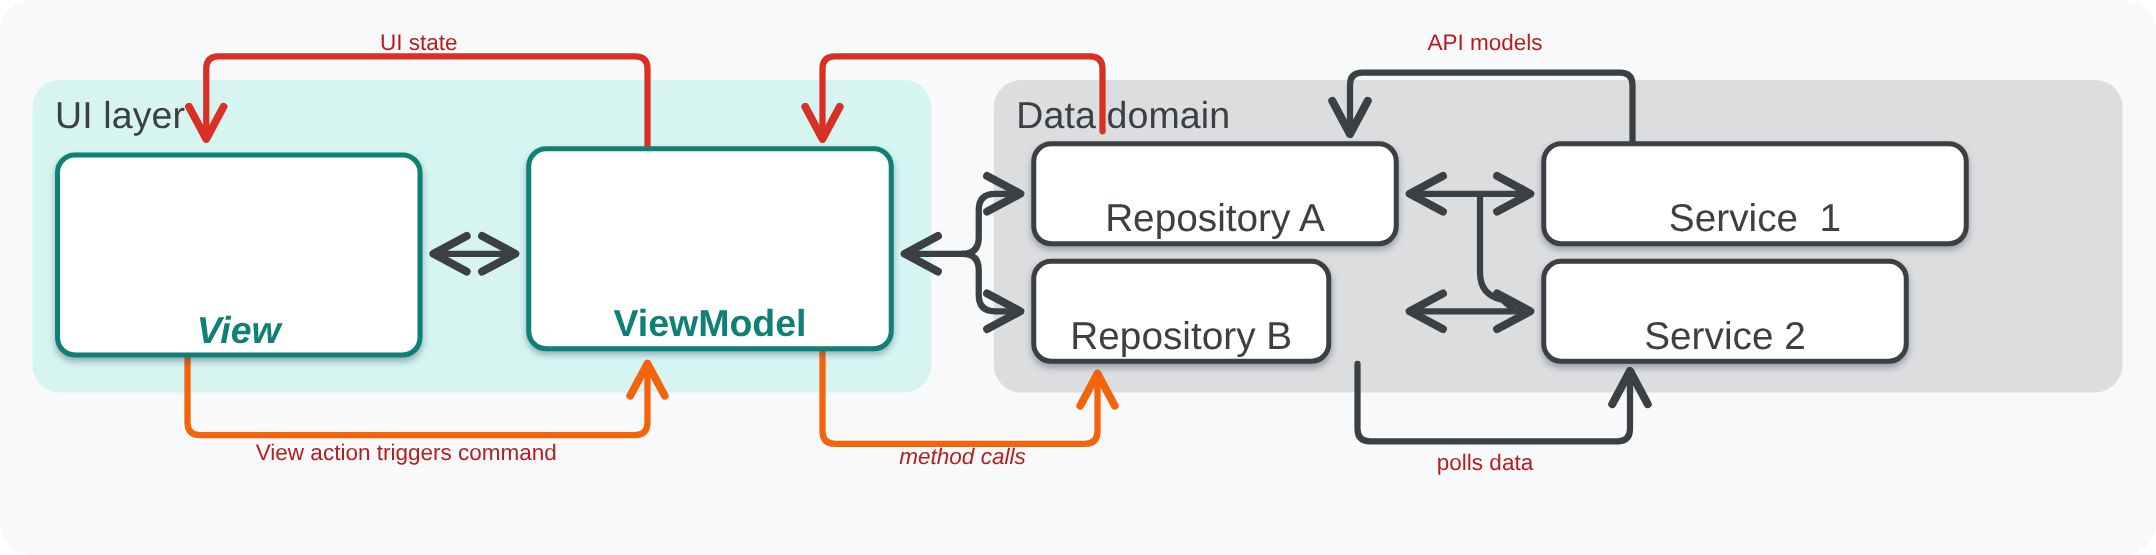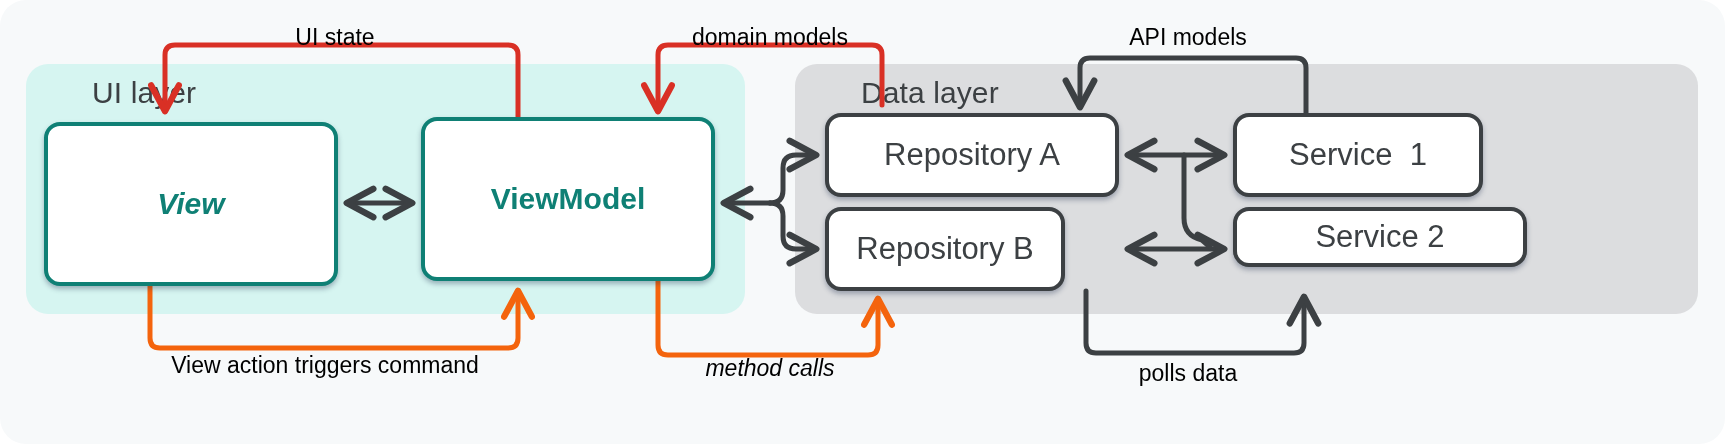--- a/index.html
+++ b/index.html
@@ -26,29 +26,28 @@
   .layer-panel {
     position: absolute;
     border-radius: 22px;
   }
   .layer-title {
     position: absolute;
     font-size: 30px;
     color: #3c4043;
     letter-spacing: 0.1px;
     white-space: nowrap;
-    margin-left: 48px;
   }
   .node-box {
     position: absolute;
     box-sizing: border-box;
     background: #ffffff;
     border-radius: 16px;
     display: flex;
-    align-items: center;
+    align-items: flex-end;
     justify-content: center;
     box-shadow: 0 3px 5px rgba(32,48,80,0.34);
   }
   .node-box.ui {
     border: 4px solid #0f8075;
   }
   .node-box.data {
     border: 4px solid #3c4043;
   }
   .node-label {
@@ -58,37 +57,37 @@
   .node-label.ui {
     color: #0f8075;
     font-weight: bold;
     font-size: 30px;
   }
   .node-label.data {
     color: #3c4043;
   }
   .edge-label {
     position: absolute;
-    font-size: 23px;
-    color: #000000;
+    font-size: 18px;
+    color: #b91c1c;
     white-space: nowrap;
     transform: translateX(-50%);
     text-align: right;
   }
 </style>
 </head>
 <body>
 
 <div id="canvas">
 
   <div class="layer-panel" id="panel-ui-layer" style="left: 26px; top: 64px; width: 719px; height: 250px; background: rgb(214, 245, 241);"></div>
   <div class="layer-panel" id="panel-data-layer" style="left: 795px; top: 64px; width: 903px; height: 250px; background: rgb(220, 221, 223);"></div>
 
   <div class="layer-title" id="title-ui-layer" style="left: 44px; top: 76px;">UI layer</div>
-  <div class="layer-title" id="title-data-layer" style="left: 813px; top: 76px;">Data layer</div>
+  <div class="layer-title" id="title-data-layer" style="left: 813px; top: 76px;">Data domain</div>
 
   <svg id="diagram-svg" viewBox="0 0 1725 444">
     <defs>
       <marker id="ah-red" viewBox="0 0 12 12" refX="9.6" refY="6" markerWidth="7.2" markerHeight="7.2" orient="auto">
         <path d="M1.4,1.4 L10,6 L1.4,10.6" fill="none" stroke="#d93025" stroke-width="2.1" stroke-linecap="round" stroke-linejoin="round"></path>
       </marker>
       <marker id="ah-orange" viewBox="0 0 12 12" refX="9.6" refY="6" markerWidth="7.2" markerHeight="7.2" orient="auto">
         <path d="M1.4,1.4 L10,6 L1.4,10.6" fill="none" stroke="#f4640d" stroke-width="2.1" stroke-linecap="round" stroke-linejoin="round"></path>
       </marker>
       <marker id="ah-dark" viewBox="0 0 12 12" refX="9.6" refY="6" markerWidth="7.4" markerHeight="7.4" orient="auto">
@@ -129,27 +128,26 @@
   </div>
   <div class="node-box ui" id="node-viewmodel" style="left: 421px; top: 117px; width: 294px; height: 164px;">
     <span class="node-label ui">ViewModel</span>
   </div>
   <div class="node-box data" id="node-repository-a" style="left: 825px; top: 113px; width: 294px; height: 84px;">
     <span class="node-label data">Repository A</span>
   </div>
   <div class="node-box data" id="node-repository-b" style="left: 825px; top: 207px; width: 240px; height: 84px;">
     <span class="node-label data">Repository B</span>
   </div>
-  <div class="node-box data" id="node-service-1" style="left: 1233px; top: 113px; width: 250px; height: 84px;">
+  <div class="node-box data" id="node-service-1" style="left: 1233px; top: 113px; width: 342px; height: 84px;">
     <span class="node-label data">Service  1</span>
   </div>
-  <div class="node-box data" id="node-service-2" style="left: 1233px; top: 207px; width: 294px; height: 60px;">
+  <div class="node-box data" id="node-service-2" style="left: 1233px; top: 207px; width: 294px; height: 84px;">
     <span class="node-label data">Service 2</span>
   </div>
 
   <div class="edge-label" id="label-ui-state" style="left: 335px; top: 24px;">UI state</div>
-  <div class="edge-label" id="label-domain-models" style="left: 770px; top: 24px;">domain models</div>
   <div class="edge-label" id="label-api-models" style="left: 1188px; top: 24px;">API models</div>
   <div class="edge-label" id="label-user-action" style="left: 325px; top: 352px;">View action triggers command</div>
   <div class="edge-label" id="label-method-calls" style="left: 770px; top: 355px; font-style: italic;">method calls</div>
   <div class="edge-label" id="label-polls-data" style="left: 1188px; top: 360px;">polls data</div>
 
 </div>
 
 </body></html>

